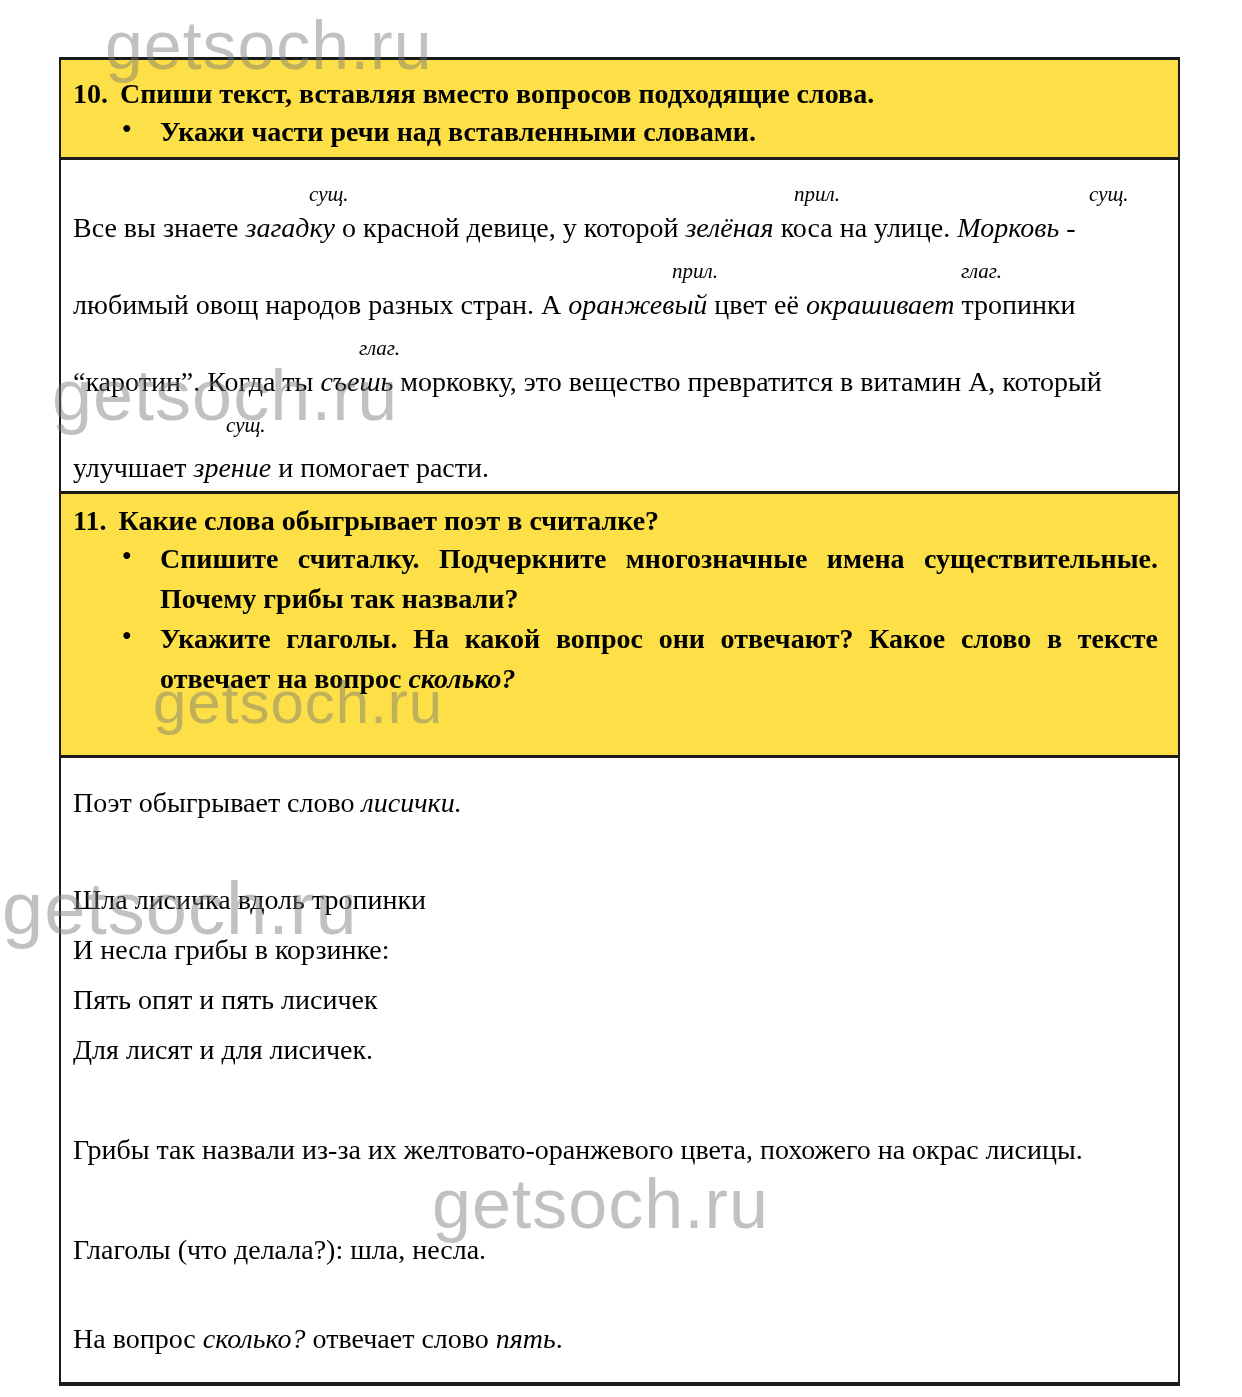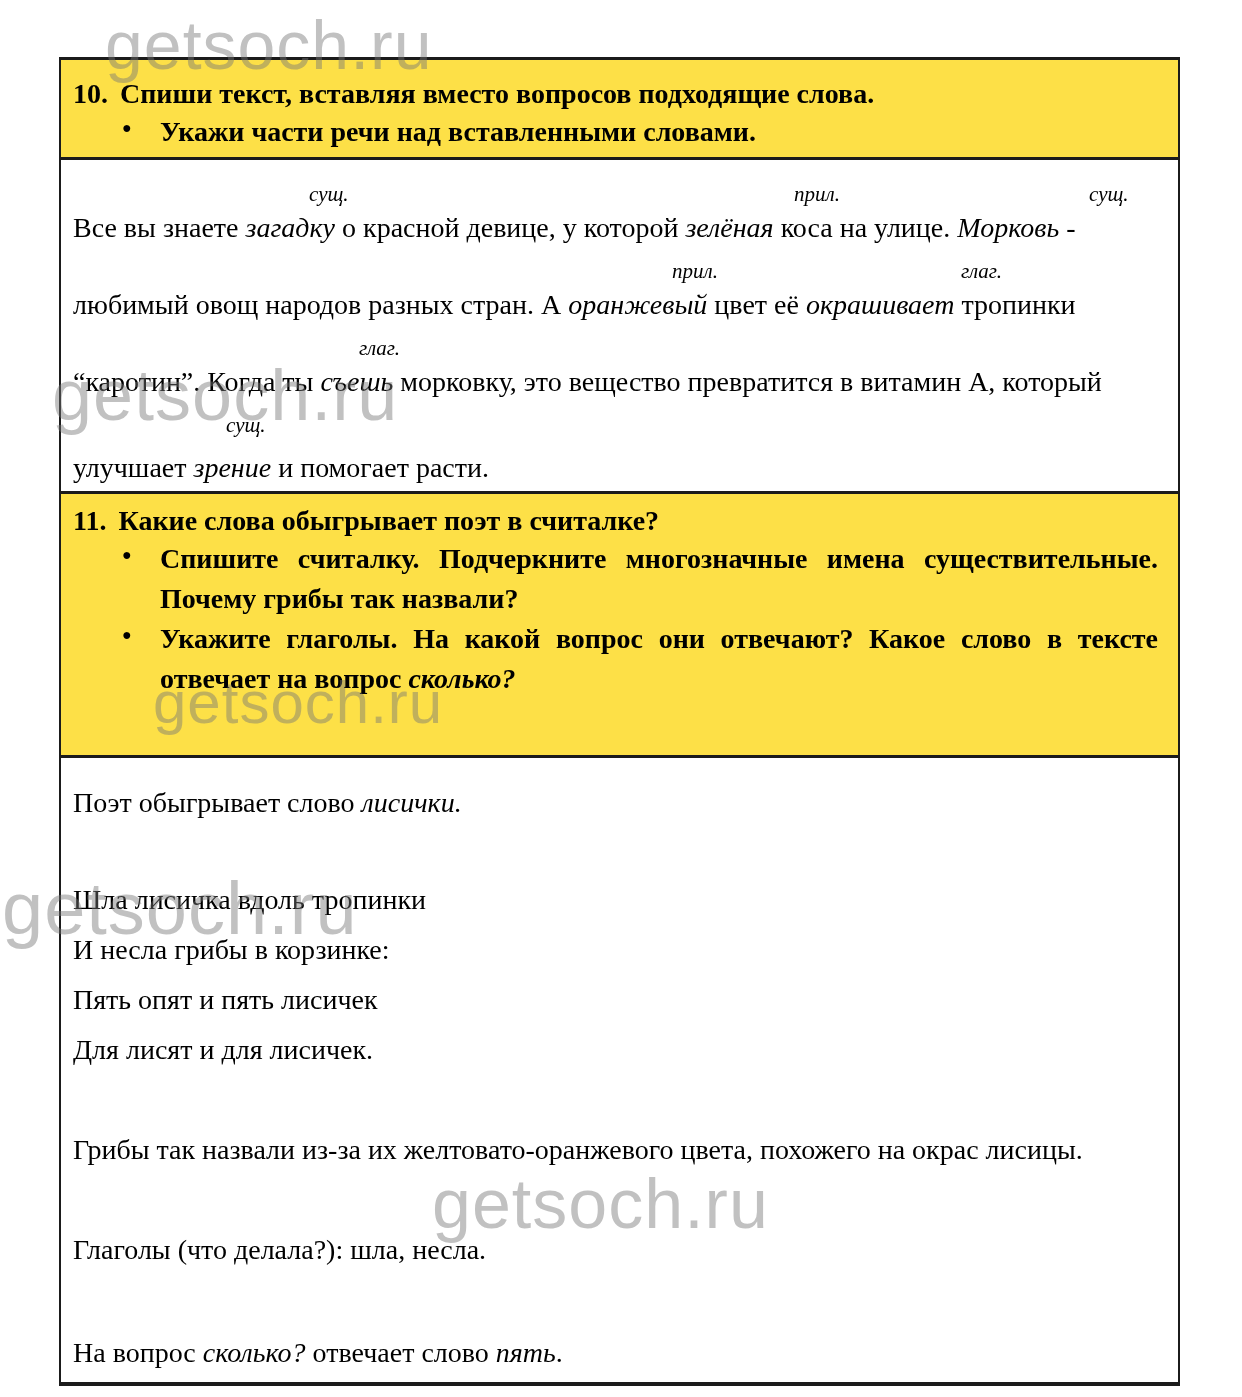--- a/index.html
+++ b/index.html
@@ -127,18 +127,18 @@
       <span>Пять опят и пять </span><span class="useg">лисичек</span><span></span>
     </div>
     <div class="row" style="top:275px;">
       <span>Для лисят и для </span><span class="useg">лисичек</span><span>.</span>
     </div>
 
     <div class="row" style="top:375px;">Грибы так назвали из-за их желтовато-оранжевого цвета, похожего на окрас лисицы.</div>
 
     <div class="row" style="top:475px;">Глаголы (что делала?): шла, несла.</div>
 
-    <div class="row" style="top:578px;">
+    <div class="row" style="top:564px;">
       <span>На вопрос </span><span class="iseg">сколько?</span><span> отвечает слово </span><span class="iseg">пять</span><span>.</span>
     </div>
   </div>
 
 </div>
 
 </body></html>

